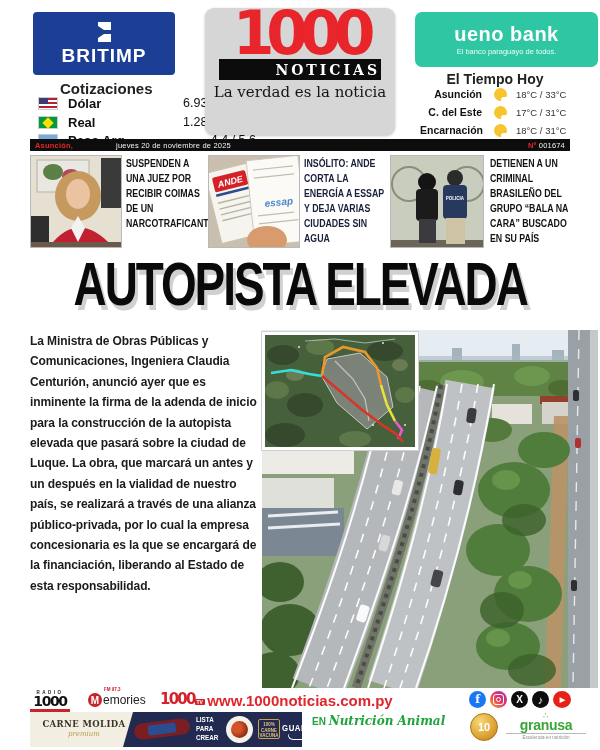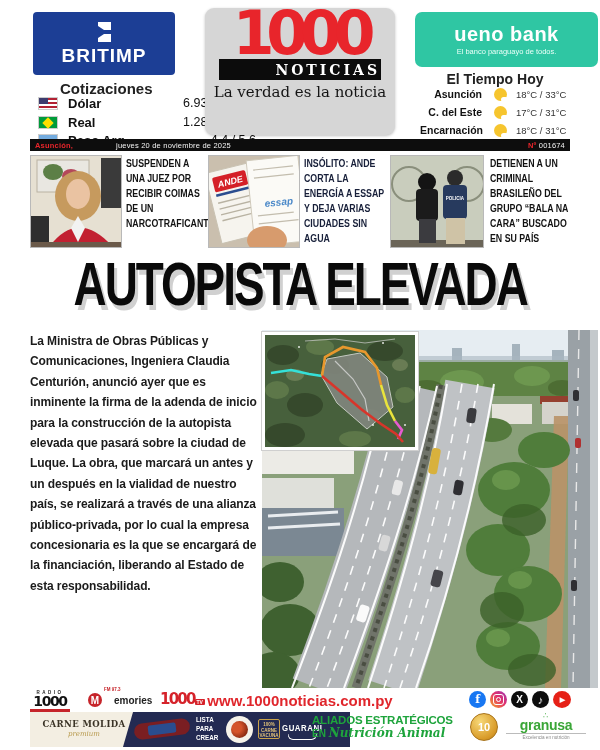--- a/index.html
+++ b/index.html
@@ -70,39 +70,39 @@
 
   
   .footer-strip{left:0;top:688px;width:600px;height:26px;background:#fff;}
   .radio-logo{left:30px;top:690px;width:40px;text-align:center;}
   .radio-top{font-size:4.5px;letter-spacing:2.5px;font-weight:700;color:#222;}
   .radio-num{font-family:"DejaVu Sans",sans-serif;font-weight:800;font-size:14px;letter-spacing:-.1em;color:#111;line-height:13px;}
   .radio-under{height:2.5px;background:#c6242a;margin-top:1px;}
   .mem-logo{left:88px;top:693px;display:flex;align-items:center;}
   .mem-circle{width:14px;height:14px;border-radius:50%;background:#c6242a;color:#fff;font-weight:800;font-size:10px;
     display:flex;align-items:center;justify-content:center;}
-  .mem-rest{font-size:10px;font-weight:700;color:#222;margin-left:12px;}
+  .mem-rest{font-size:12px;font-weight:400;color:#222;margin-left:1px;}
   .mem-fm{position:absolute;top:-6px;left:16px;font-size:4.5px;color:#c6242a;font-weight:700;}
   .tv-logo{left:160px;top:690px;text-align:center;}
   .tv-num{font-family:"DejaVu Sans",sans-serif;font-weight:800;font-size:15px;letter-spacing:-.12em;color:#d5222a;line-height:14px;}
   .tv-tag{display:inline-block;background:#d5222a;color:#fff;font-size:5px;font-weight:800;padding:0 2px;border-radius:1px;margin-top:-2px;}
   .website{left:150px;top:692px;width:300px;text-align:center;color:#e0262c;font-weight:700;font-size:15px;}
   .socials{left:469px;top:691px;display:flex;gap:4px;}
   .soc{width:17px;height:17px;border-radius:50%;display:flex;align-items:center;justify-content:center;
     color:#fff;font-weight:800;font-size:9px;flex:none;}
   .soc.fb{background:#1877f2;font-family:"DejaVu Serif",serif;font-size:11px;}
   .soc.ig{background:linear-gradient(45deg,#f5a623,#e1306c 55%,#9b36b7);}
   .ig-box{width:9px;height:9px;border:1.4px solid #fff;border-radius:3px;display:flex;align-items:center;justify-content:center;}
   .ig-dot{width:3px;height:3px;border:1.2px solid #fff;border-radius:50%;}
   .soc.x{background:#0d0d0d;font-size:10px;}
   .soc.tk{background:#0d0d0d;font-size:11px;}
   .soc.yt{background:#e62117;font-size:7px;padding-left:1px;}
 
   
-  .ad-carne{left:30px;top:712px;width:320px;height:35px;background:#232a52;overflow:hidden;}
+  .ad-carne{left:30px;top:712px;width:272px;height:35px;background:#232a52;overflow:hidden;}
   .carne-cream{position:absolute;left:-14px;top:0;width:112px;height:35px;background:#f3eee2;transform:skewX(-16deg);}
   .carne-brand{position:absolute;left:8px;top:7px;width:92px;text-align:center;font-family:"DejaVu Serif",serif;
     font-weight:700;font-size:8.5px;color:#3a3326;letter-spacing:.4px;}
   .carne-sub{position:absolute;left:8px;top:18px;width:92px;text-align:center;font-family:"DejaVu Serif",serif;
     font-style:italic;font-size:7px;color:#b89a4e;}
   .sausage{position:absolute;left:104px;top:9px;width:56px;height:16px;background:#7a1e22;border-radius:8px;transform:rotate(-7deg);}
   .sausage::after{content:"";position:absolute;left:14px;top:3px;width:28px;height:10px;background:#2a4d8f;border-radius:2px;}
   .lista{position:absolute;left:166px;top:3px;width:30px;color:#fff;font-weight:800;font-size:7px;line-height:9px;
     transform:scaleX(.9);transform-origin:left top;}
   .plate{position:absolute;left:196px;top:4px;width:27px;height:27px;border-radius:50%;background:#f5f2ea;}
@@ -452,21 +452,20 @@
     <div class="carne-brand">CARNE MOLIDA</div>
     <div class="carne-sub">premium</div>
     <div class="sausage"></div>
     <div class="lista">LISTA PARA CREAR</div>
     <div class="plate"></div>
     <div class="badge100">100% CARNE VACUNA</div>
     <div class="guarani">GUARANÍ</div>
   </div>
 
   <div class="abs aliados">
-    <div class="aliados-1">ALIADOS ESTRATÉGICOS</div>
     <div class="aliados-2">
       <span>EN </span><em>Nutrición Animal</em>
     </div>
   </div>
   <div class="abs coin">10</div>
   <div class="abs granusa">
     <div class="granusa-dots">∴</div>
     <div class="granusa-name">granusa</div>
     <div class="granusa-sub">Excelencia en nutrición</div>
   </div>

